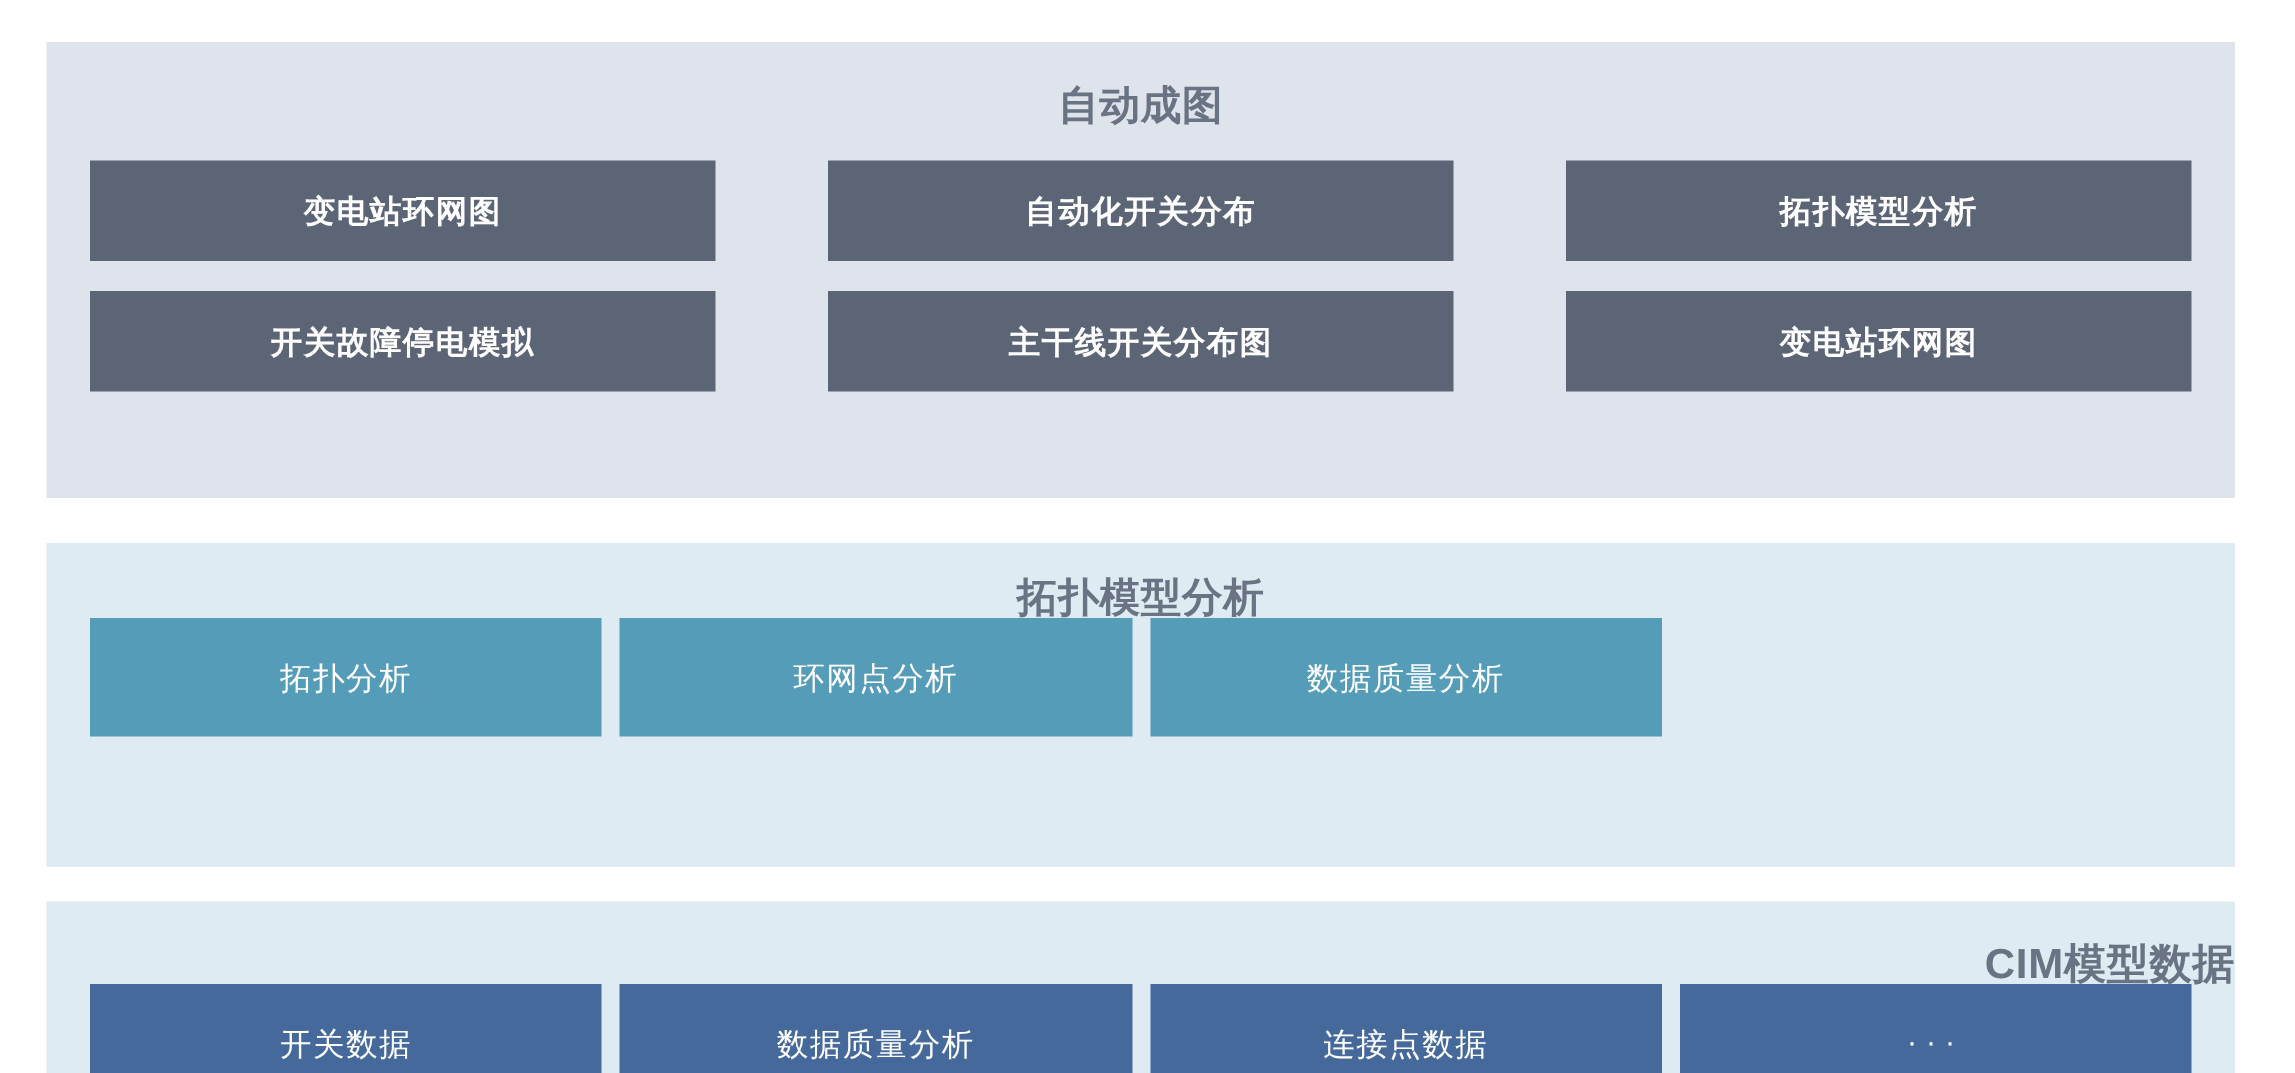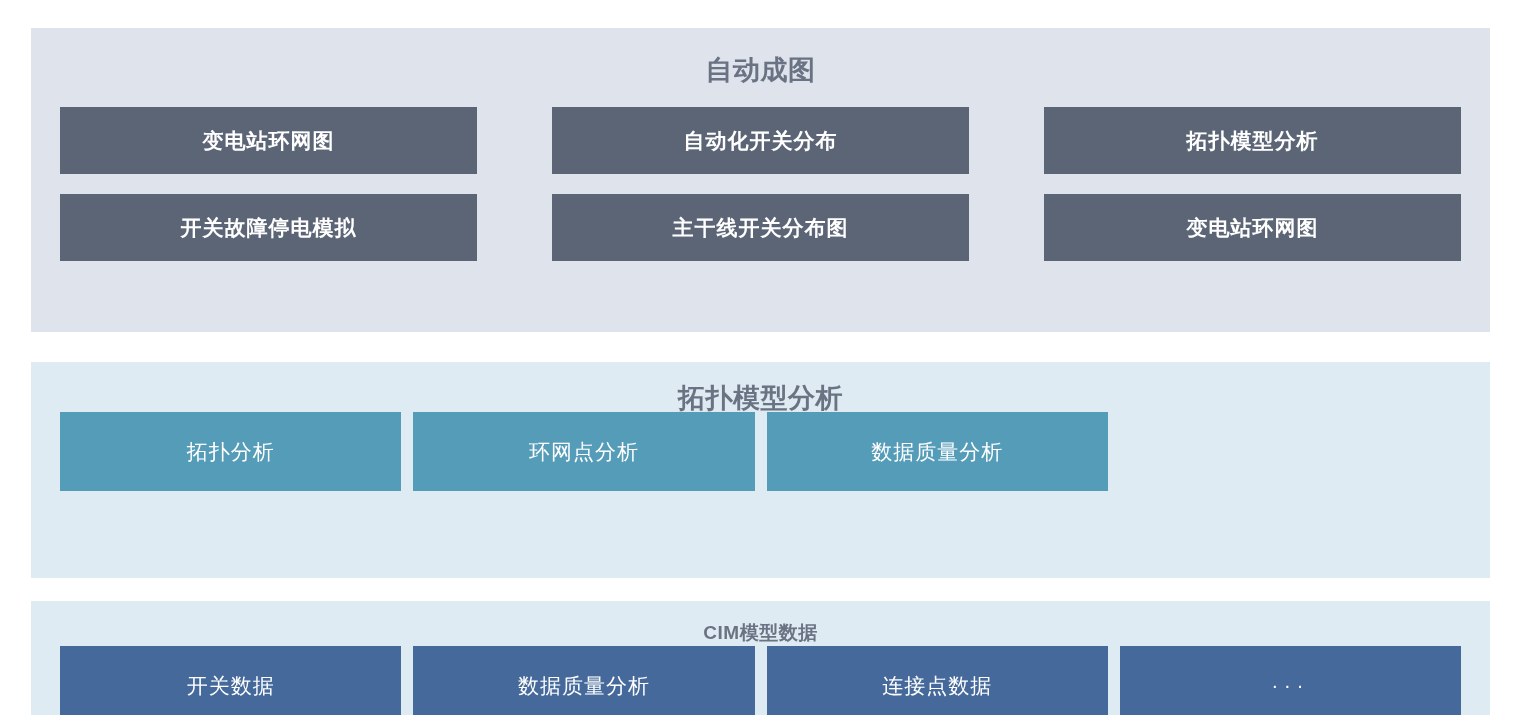--- a/index.html
+++ b/index.html
@@ -94,23 +94,24 @@
     user-select: none;
     letter-spacing: 1px;
   }
 
   
   .panel-cim {
     background: #deebf2;
     height: 172px;
   }
   .panel-cim .panel-title {
-    font-size: 19px;
+    font-size: 28px;
     line-height: 27px;
-    padding-top: 18px;
+    padding-top: 28px;
+    text-align: right;
   }
   .btn-steel {
     height: 79px;
     background: #45699a;
     color: #ffffff;
     font-size: 21px;
     font-weight: normal;
     display: flex;
     align-items: center;
     justify-content: center;

